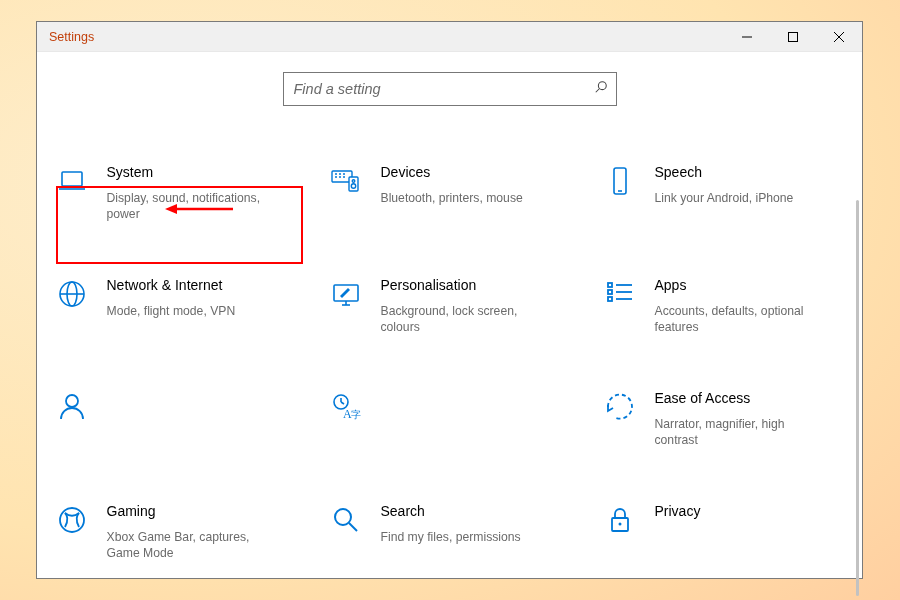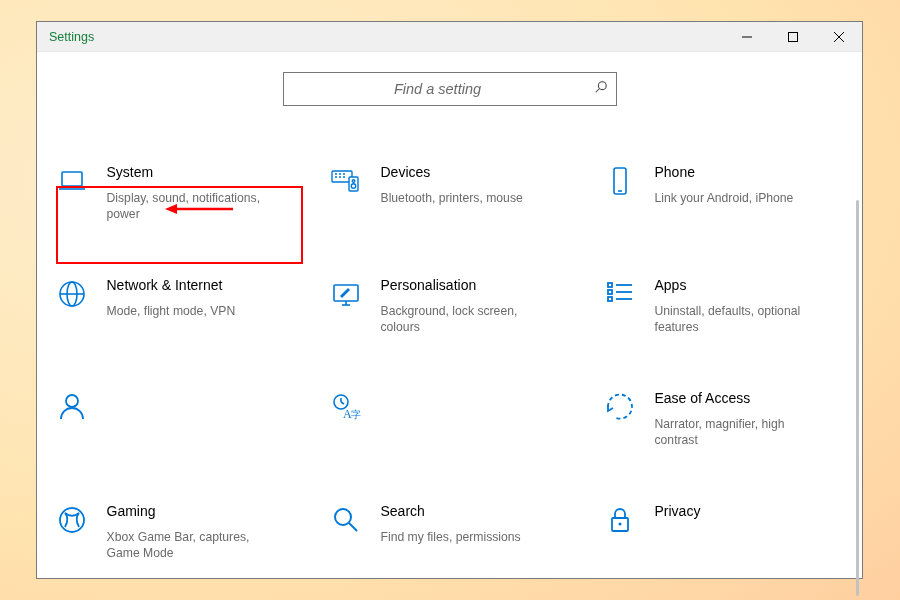--- a/index.html
+++ b/index.html
@@ -15,21 +15,21 @@
     border: 1px solid #7a7a7a;
   }
   .titlebar {
     height: 30px;
     display: flex;
     align-items: center;
     background: #f0f0f0;
     border-bottom: 1px solid #e8e8e8;
     padding-left: 12px;
     font-size: 12.5px;
-    color: #15803d;
+    color: #c2410c;
   }
   .titlebar .spacer { flex: 1; }
   .winbtn {
     width: 46px; height: 30px;
     display: flex; align-items: center; justify-content: center;
     color: #000;
   }
   .winbtn svg { width: 10px; height: 10px; }
   .content {
     position: relative;
@@ -48,21 +48,20 @@
   }
   .search input {
     width: 100%; height: 100%;
     border: none;
     padding: 0 34px 0 10px;
     font-size: 14.5px;
     color: #a21caf;
     outline: none;
     font-style: italic;
     background: #fff;
-    text-align: center;
   }
   .search input::placeholder { color: #6a6a6a; font-style: italic; }
   .search .glass {
     position: absolute; right: 8px; top: 50%; transform: translateY(-50%) scaleX(-1);
     color: #444;
   }
   .grid {
     display: grid;
     grid-template-columns: repeat(3, 250px);
     column-gap: 24px;
@@ -192,21 +191,21 @@
       </div>
 
       <div class="tile">
         <div class="ico">
           <svg viewBox="0 0 32 32" fill="none" stroke-width="1.6">
               <rect x="10" y="3" width="12" height="26" rx="2"></rect>
               <line x1="14" y1="26" x2="18" y2="26"></line>
             </svg>
         </div>
         <div class="txt">
-          <div class="t-title">Phone</div>
+          <div class="t-title">Speech</div>
           <div class="t-sub">Link your Android, iPhone</div>
         </div>
       </div>
 
       <div class="tile">
         <div class="ico">
           <svg viewBox="0 0 32 32" fill="none" stroke-width="1.6">
               <circle cx="16" cy="16" r="12"></circle>
               <ellipse cx="16" cy="16" rx="5" ry="12"></ellipse>
               <line x1="4" y1="16" x2="28" y2="16"></line>
@@ -239,21 +238,21 @@
               <rect x="4" y="5" width="4" height="4"></rect>
               <rect x="4" y="12" width="4" height="4"></rect>
               <rect x="4" y="19" width="4" height="4"></rect>
               <line x1="12" y1="7" x2="28" y2="7"></line>
               <line x1="12" y1="14" x2="28" y2="14"></line>
               <line x1="12" y1="21" x2="28" y2="21"></line>
             </svg>
         </div>
         <div class="txt">
           <div class="t-title">Apps</div>
-          <div class="t-sub">Uninstall, defaults, optional features</div>
+          <div class="t-sub">Accounts, defaults, optional features</div>
         </div>
       </div>
 
       <div class="tile">
         <div class="ico">
           <svg viewBox="0 0 32 32" fill="none" stroke-width="1.8">
               <circle cx="16" cy="10" r="6"></circle>
               <path d="M5 28 a11 11 0 0 1 22 0"></path>
             </svg>
         </div>

